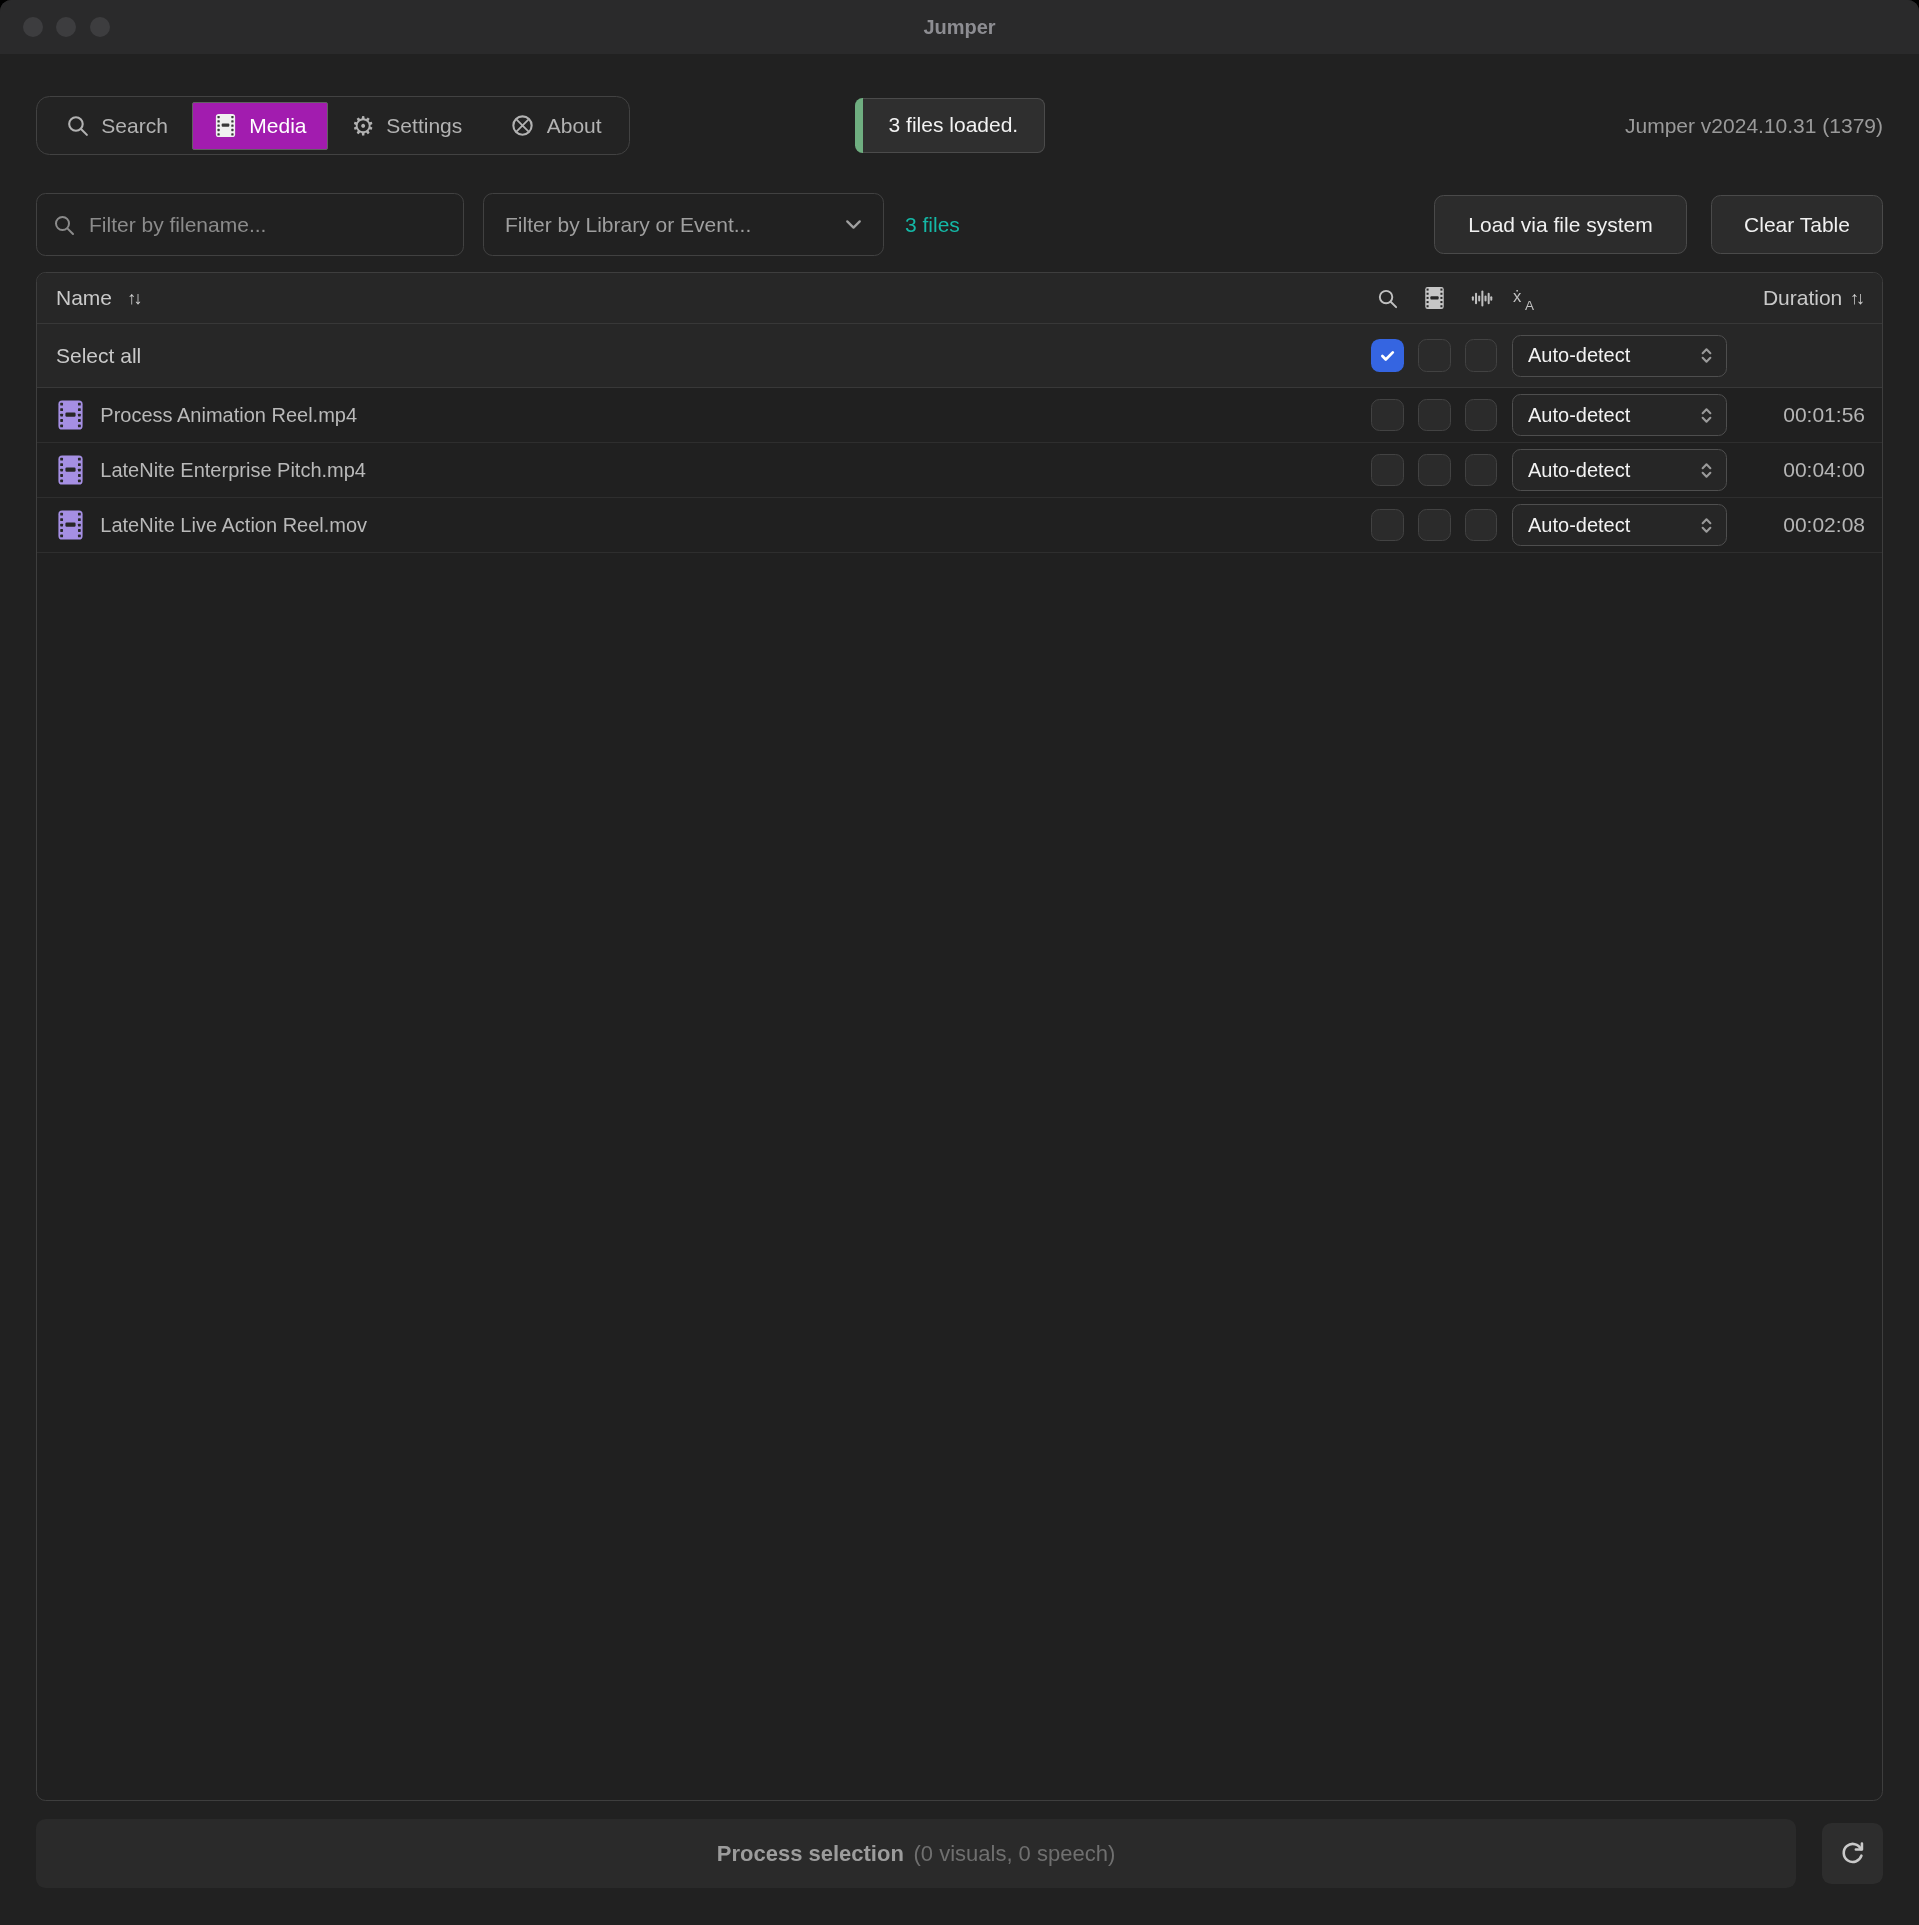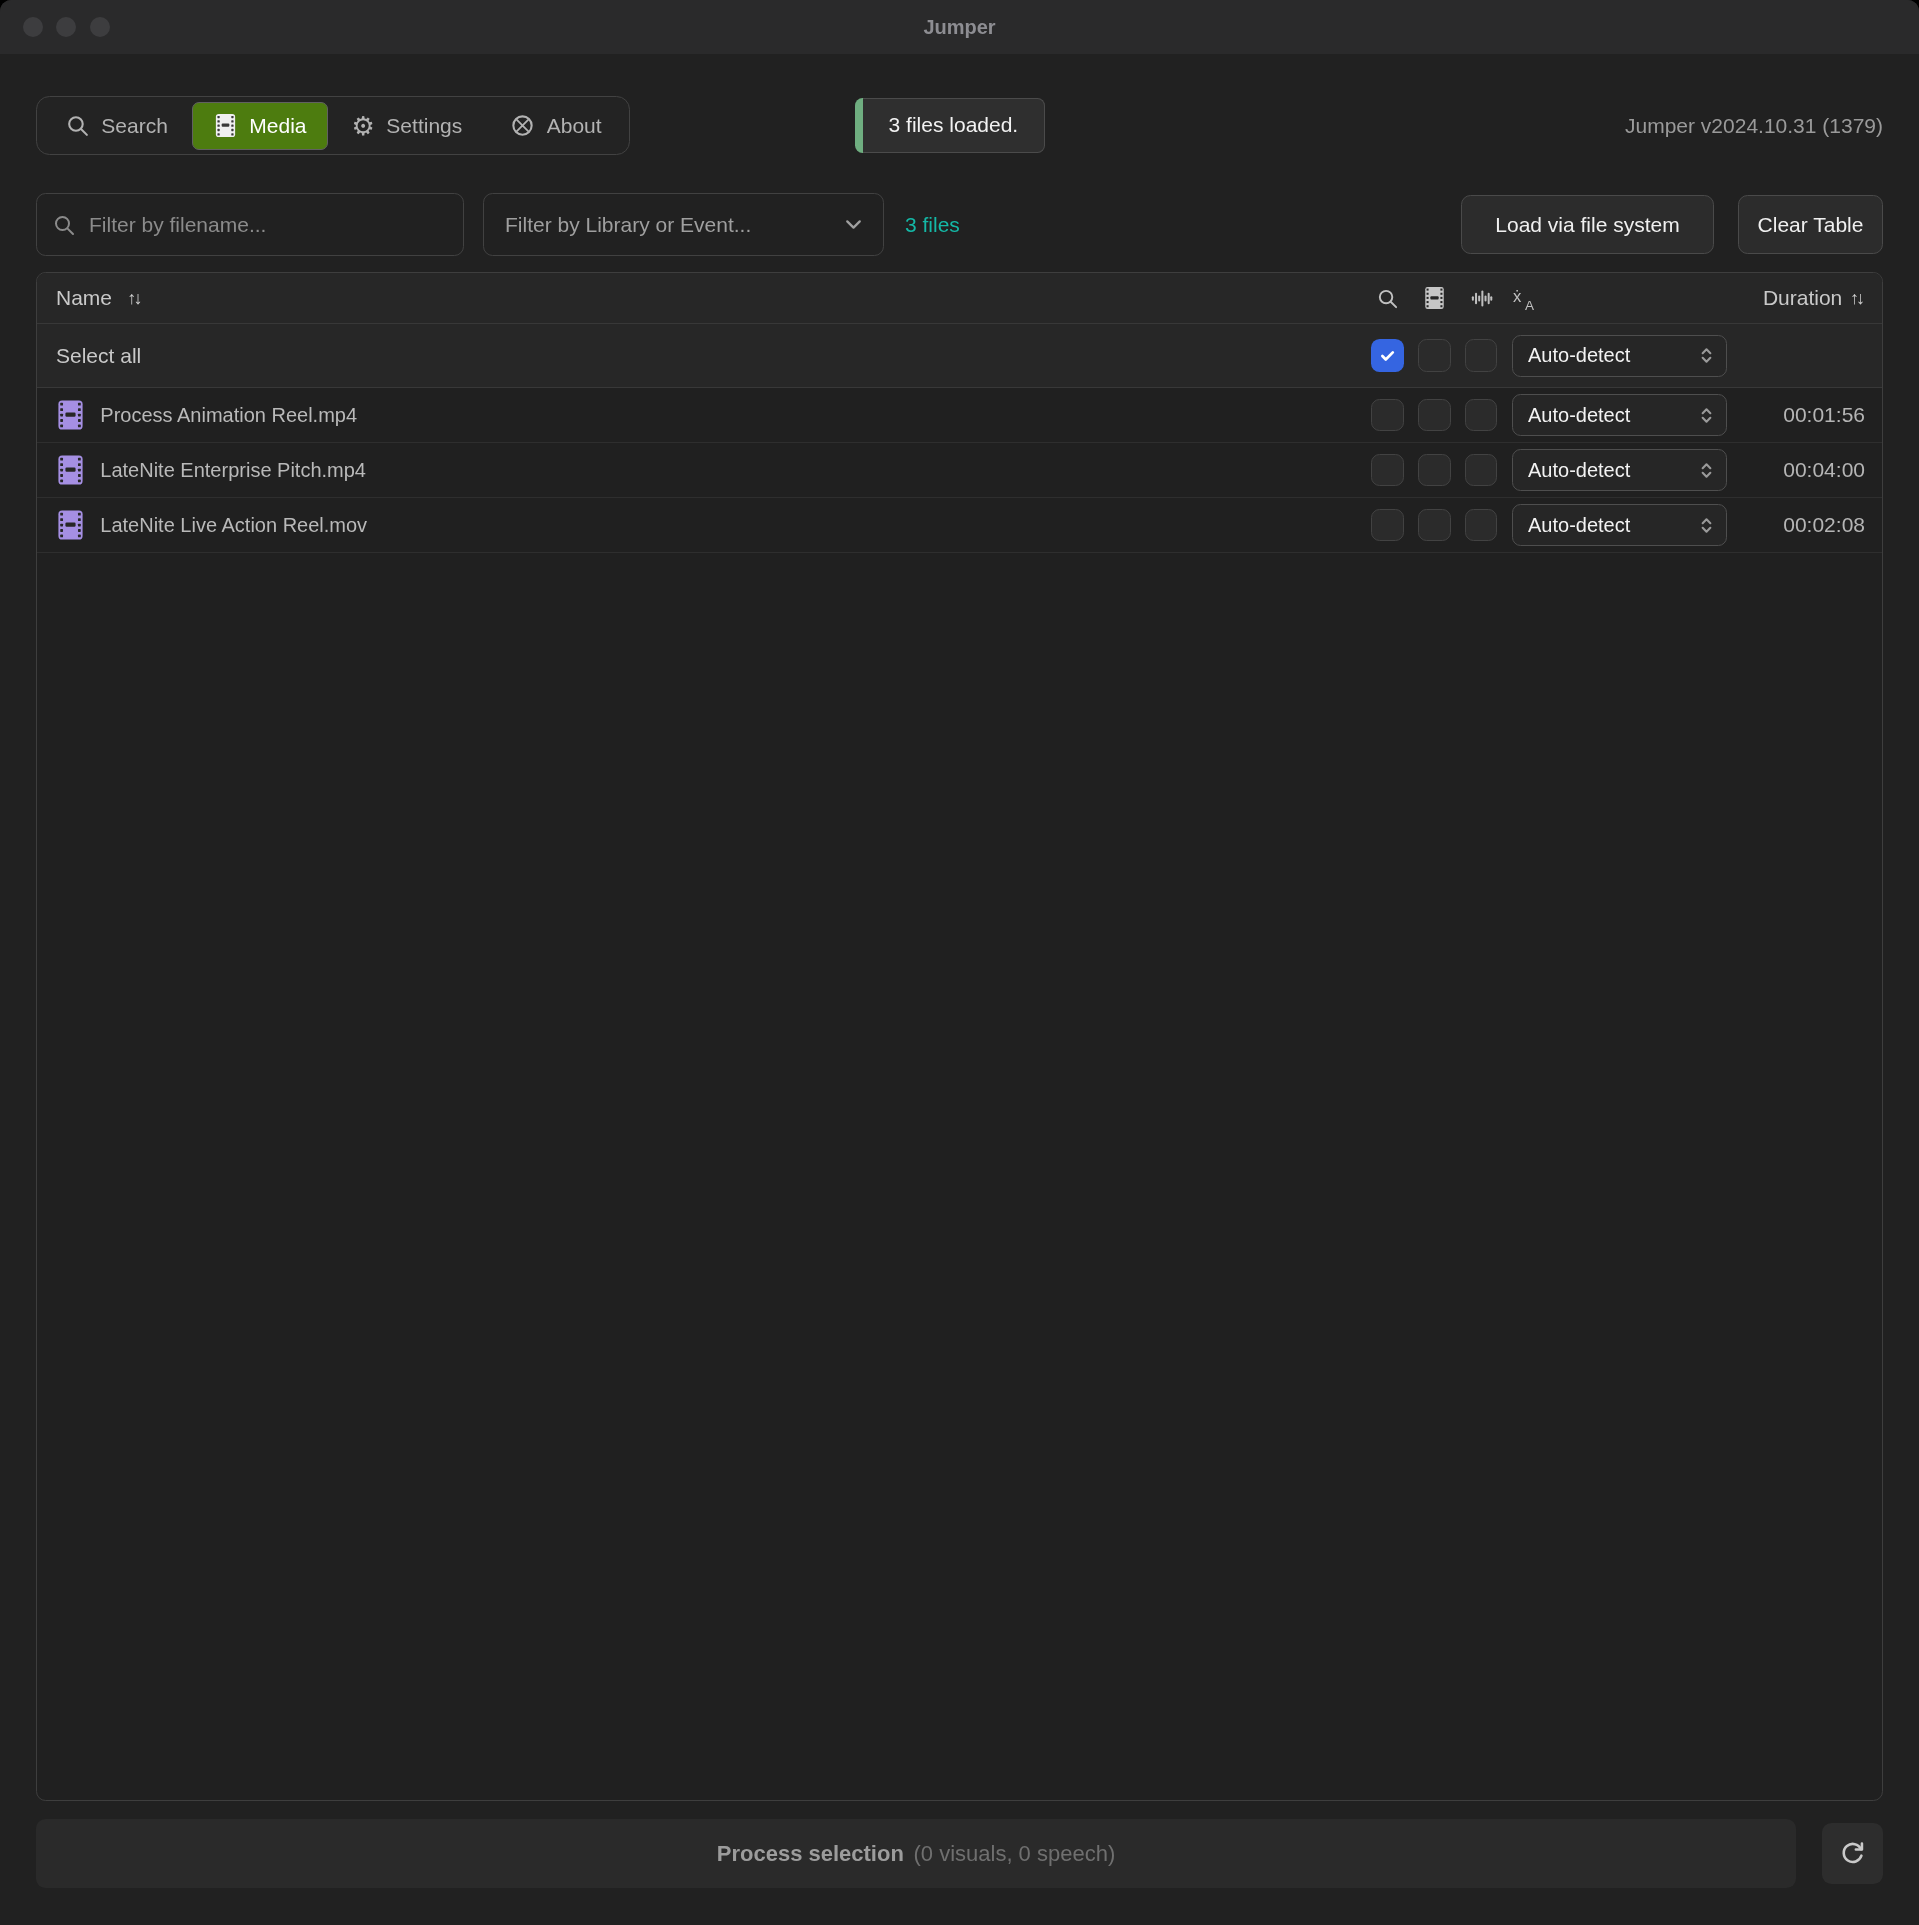--- a/index.html
+++ b/index.html
@@ -10,40 +10,40 @@
   .titlebar{position:absolute;top:0;left:0;right:0;height:54px;background:#2a2a2b;}
   .lights{position:absolute;left:23px;top:17px;display:flex;gap:13.4px;}
   .light{width:20px;height:20px;border-radius:50%;background:#3d3d3f;border:none;padding:0;}
   .title{position:absolute;inset:0;display:flex;align-items:center;justify-content:center;color:#8d8d92;font-weight:700;font-size:20px;}
 
   
   .toolbar-row{position:absolute;top:95px;left:36px;right:36px;height:61px;display:flex;align-items:center;}
   .tab-group{display:flex;align-items:center;height:59px;border:1.4px solid #424242;border-radius:13.4px;padding:0 3.8px;box-sizing:border-box;background:#232323;}
   .tab{display:flex;align-items:center;gap:11.5px;padding:0 24px;height:100%;color:#b2b2b2;font-size:21px;cursor:default;background:none;border:none;}
   .tab svg,.tab .uicon{flex:none;}
-  .tab.selected{height:48px;background:#4d7c0f;border:1.4px solid #616161;border-radius:7px;color:#fff;padding:0 20px;box-sizing:border-box;}
+  .tab.selected{height:48px;background:#a21caf;border:1.4px solid #616161;border-radius:2px;color:#fff;padding:0 20px;box-sizing:border-box;}
   .uicon{font-size:26px;line-height:1;color:inherit;}
   .toast{position:absolute;left:819px;top:2.9px;height:55px;display:flex;align-items:stretch;}
   .toast-accent{width:7.6px;background:#6fae80;border-radius:7.6px 0 0 7.6px;}
   .toast-body{background:#2f2f2f;border:1px solid #4b4b4b;border-left:none;border-radius:0 7.6px 7.6px 0;display:flex;align-items:center;padding:0 26px;font-size:21px;font-weight:500;color:#f2f2f2;}
   .version{margin-left:auto;color:#9a9a9a;font-size:21px;}
 
   
   .filter-row{position:absolute;top:193px;left:36px;right:36px;height:63px;display:flex;align-items:center;}
   .input-wrap{position:relative;width:428px;height:63px;flex:none;}
   .input-wrap svg{position:absolute;left:16.3px;top:20px;color:#8b8b8b;}
   .filename-input{width:100%;height:100%;box-sizing:border-box;background:transparent;border:1.4px solid #414141;border-radius:9.6px;padding:0 15.3px 0 52px;color:#ddd;font-size:21px;font-family:inherit;outline:none;}
   .filename-input::placeholder{color:#8b8b8b;}
   .library-filter{width:401px;height:63px;box-sizing:border-box;border:1.4px solid #414141;border-radius:9.6px;display:flex;align-items:center;padding:0 17px 0 21px;color:#9f9f9f;font-size:21px;margin-left:19px;background:transparent;}
   .library-filter svg{margin-left:auto;color:#9f9f9f;}
   .file-count{margin-left:21px;color:#14b8a6;font-size:21px;}
   .filter-spacer{flex:1;}
   .btn{height:59px;box-sizing:border-box;background:#2c2c2c;border:1.4px solid #4a4a4a;border-radius:9.6px;color:#f0f0f0;font-size:21px;font-family:inherit;display:flex;align-items:center;justify-content:center;}
   .btn-load{width:253px;}
-  .btn-clear{width:145px;margin-left:24px;}
+  .btn-clear{width:172px;margin-left:24px;}
   .per-page{width:277px;height:59px;box-sizing:border-box;background:#303030;border:1.4px solid #4a4a4a;border-radius:9.6px;display:flex;align-items:center;justify-content:center;gap:23px;color:#f0f0f0;font-size:21px;margin-left:21px;}
   .per-page svg{color:#a0a0a0;}
 
   
   .table{position:absolute;top:272px;left:36px;right:36px;bottom:124px;border:1.4px solid #3e3e3e;border-radius:9.6px;background:#202020;overflow:hidden;display:flex;flex-direction:column;}
   .thead{height:50px;flex:none;background:#272727;border-bottom:1px solid #383838;display:flex;align-items:center;color:#c9c9c9;font-size:21px;}
   .sa-row{height:63px;flex:none;background:#272727;border-bottom:1px solid #383838;display:flex;align-items:center;color:#c9c9c9;font-size:21px;}
   .trow{height:54px;flex:none;border-bottom:1px solid #2e2e2e;display:flex;align-items:center;color:#b9b9b9;font-size:20px;}
   .c-name{flex:1;display:flex;align-items:center;padding-left:19px;gap:15.3px;min-width:0;}
   .right-group{display:flex;align-items:center;gap:14.3px;padding-right:17px;flex:none;}

